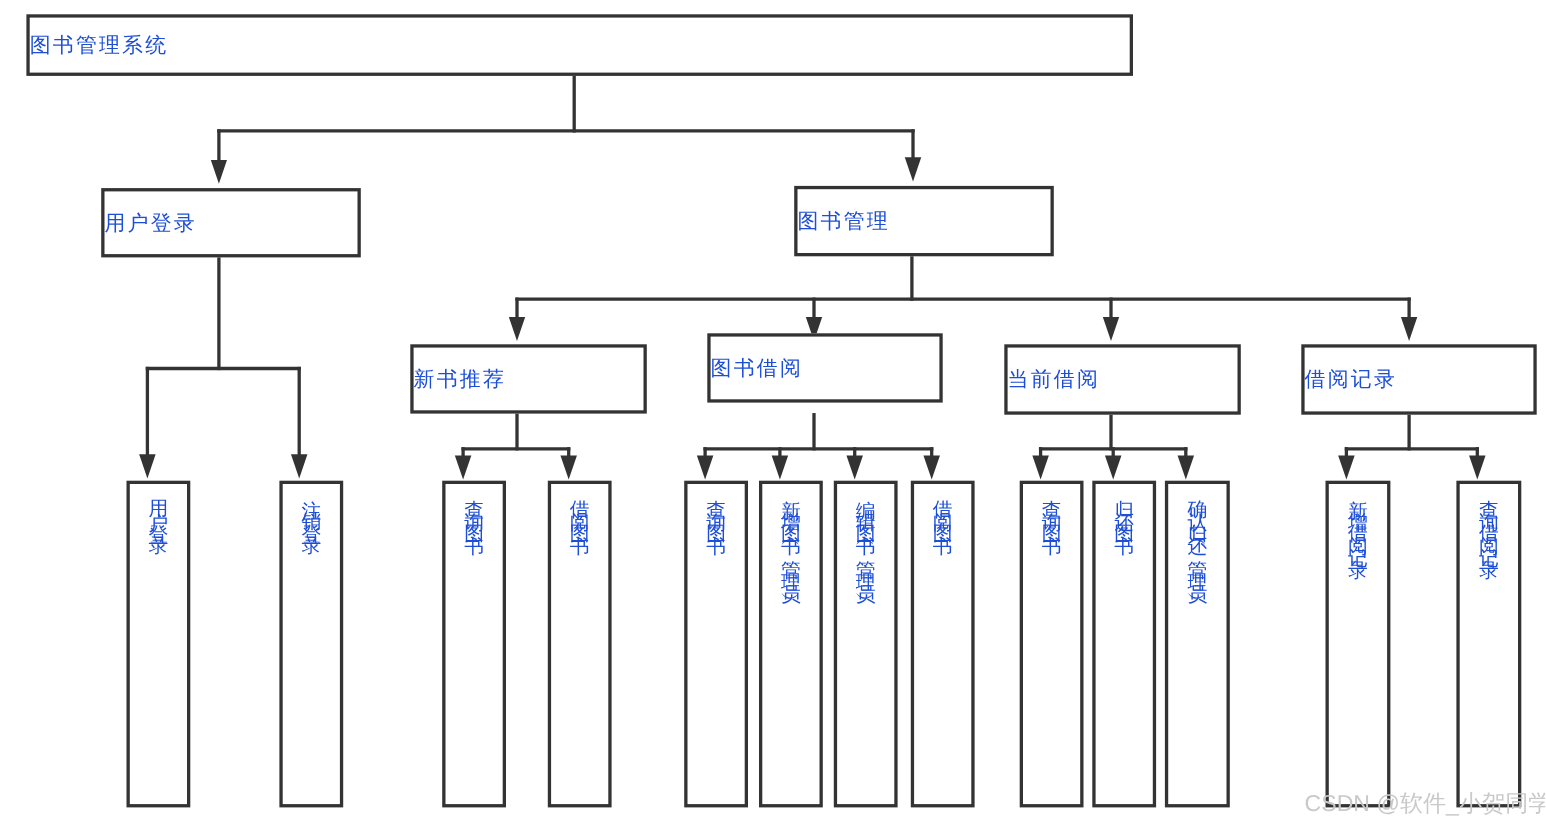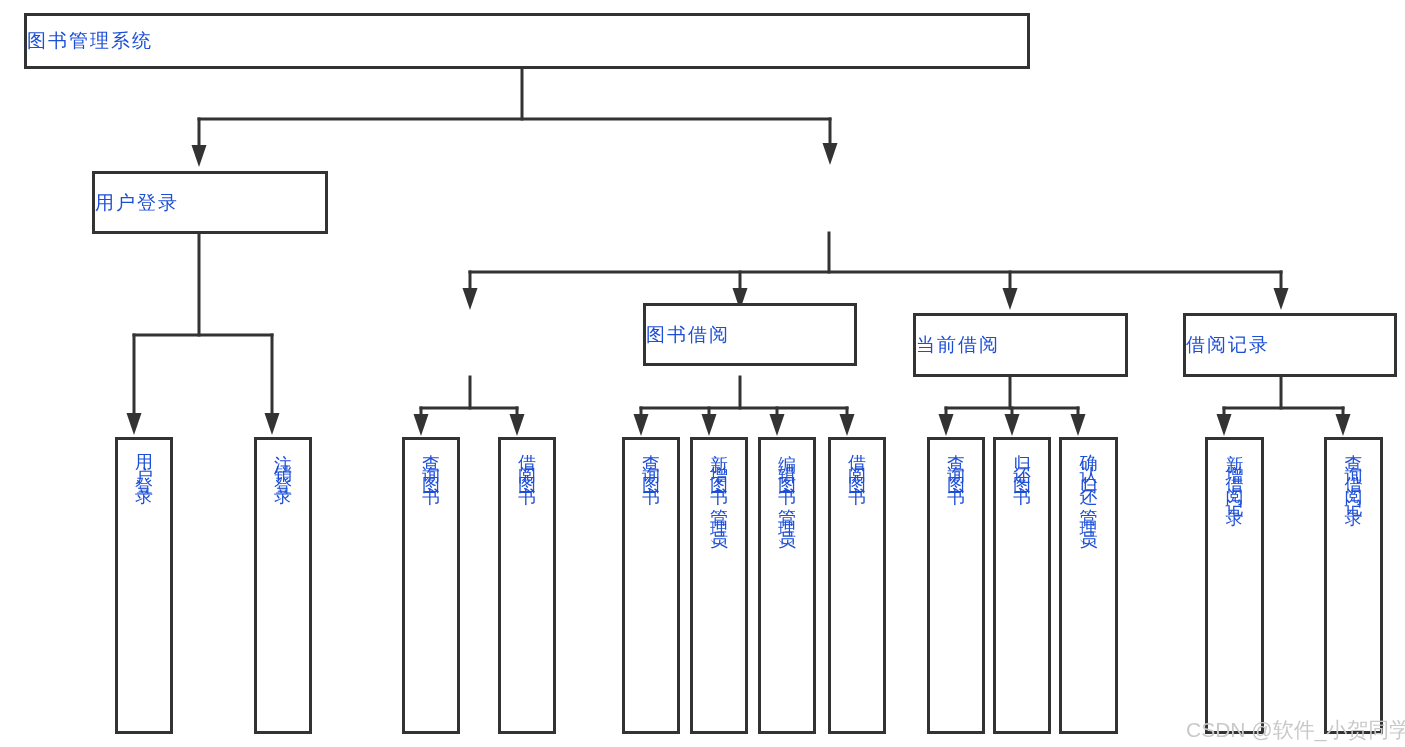--- a/index.html
+++ b/index.html
@@ -113,21 +113,27 @@
     </g>
   </svg>
 
   <div class="box hbox" style="left:14px; top:13px; width:1006px; height:56px">
     <span class="lbl">图书管理系统</span>
   </div>
 
   <div class="box hbox" style="left:82px; top:171px; width:236px; height:63px">
     <span class="lbl">用户登录</span>
   </div>
+  <div class="box hbox" style="left:712px; top:169px; width:236px; height:64px">
+    <span class="lbl">图书管理</span>
+  </div>
 
+  <div class="box hbox" style="left:363px; top:313px; width:215px; height:63px">
+    <span class="lbl">新书推荐</span>
+  </div>
   <div class="box hbox" style="left:633px; top:303px; width:214px; height:63px">
     <span class="lbl">图书借阅</span>
   </div>
   <div class="box hbox" style="left:903px; top:313px; width:215px; height:64px">
     <span class="lbl">当前借阅</span>
   </div>
   <div class="box hbox" style="left:1173px; top:313px; width:214px; height:64px">
     <span class="lbl">借阅记录</span>
   </div>
 

